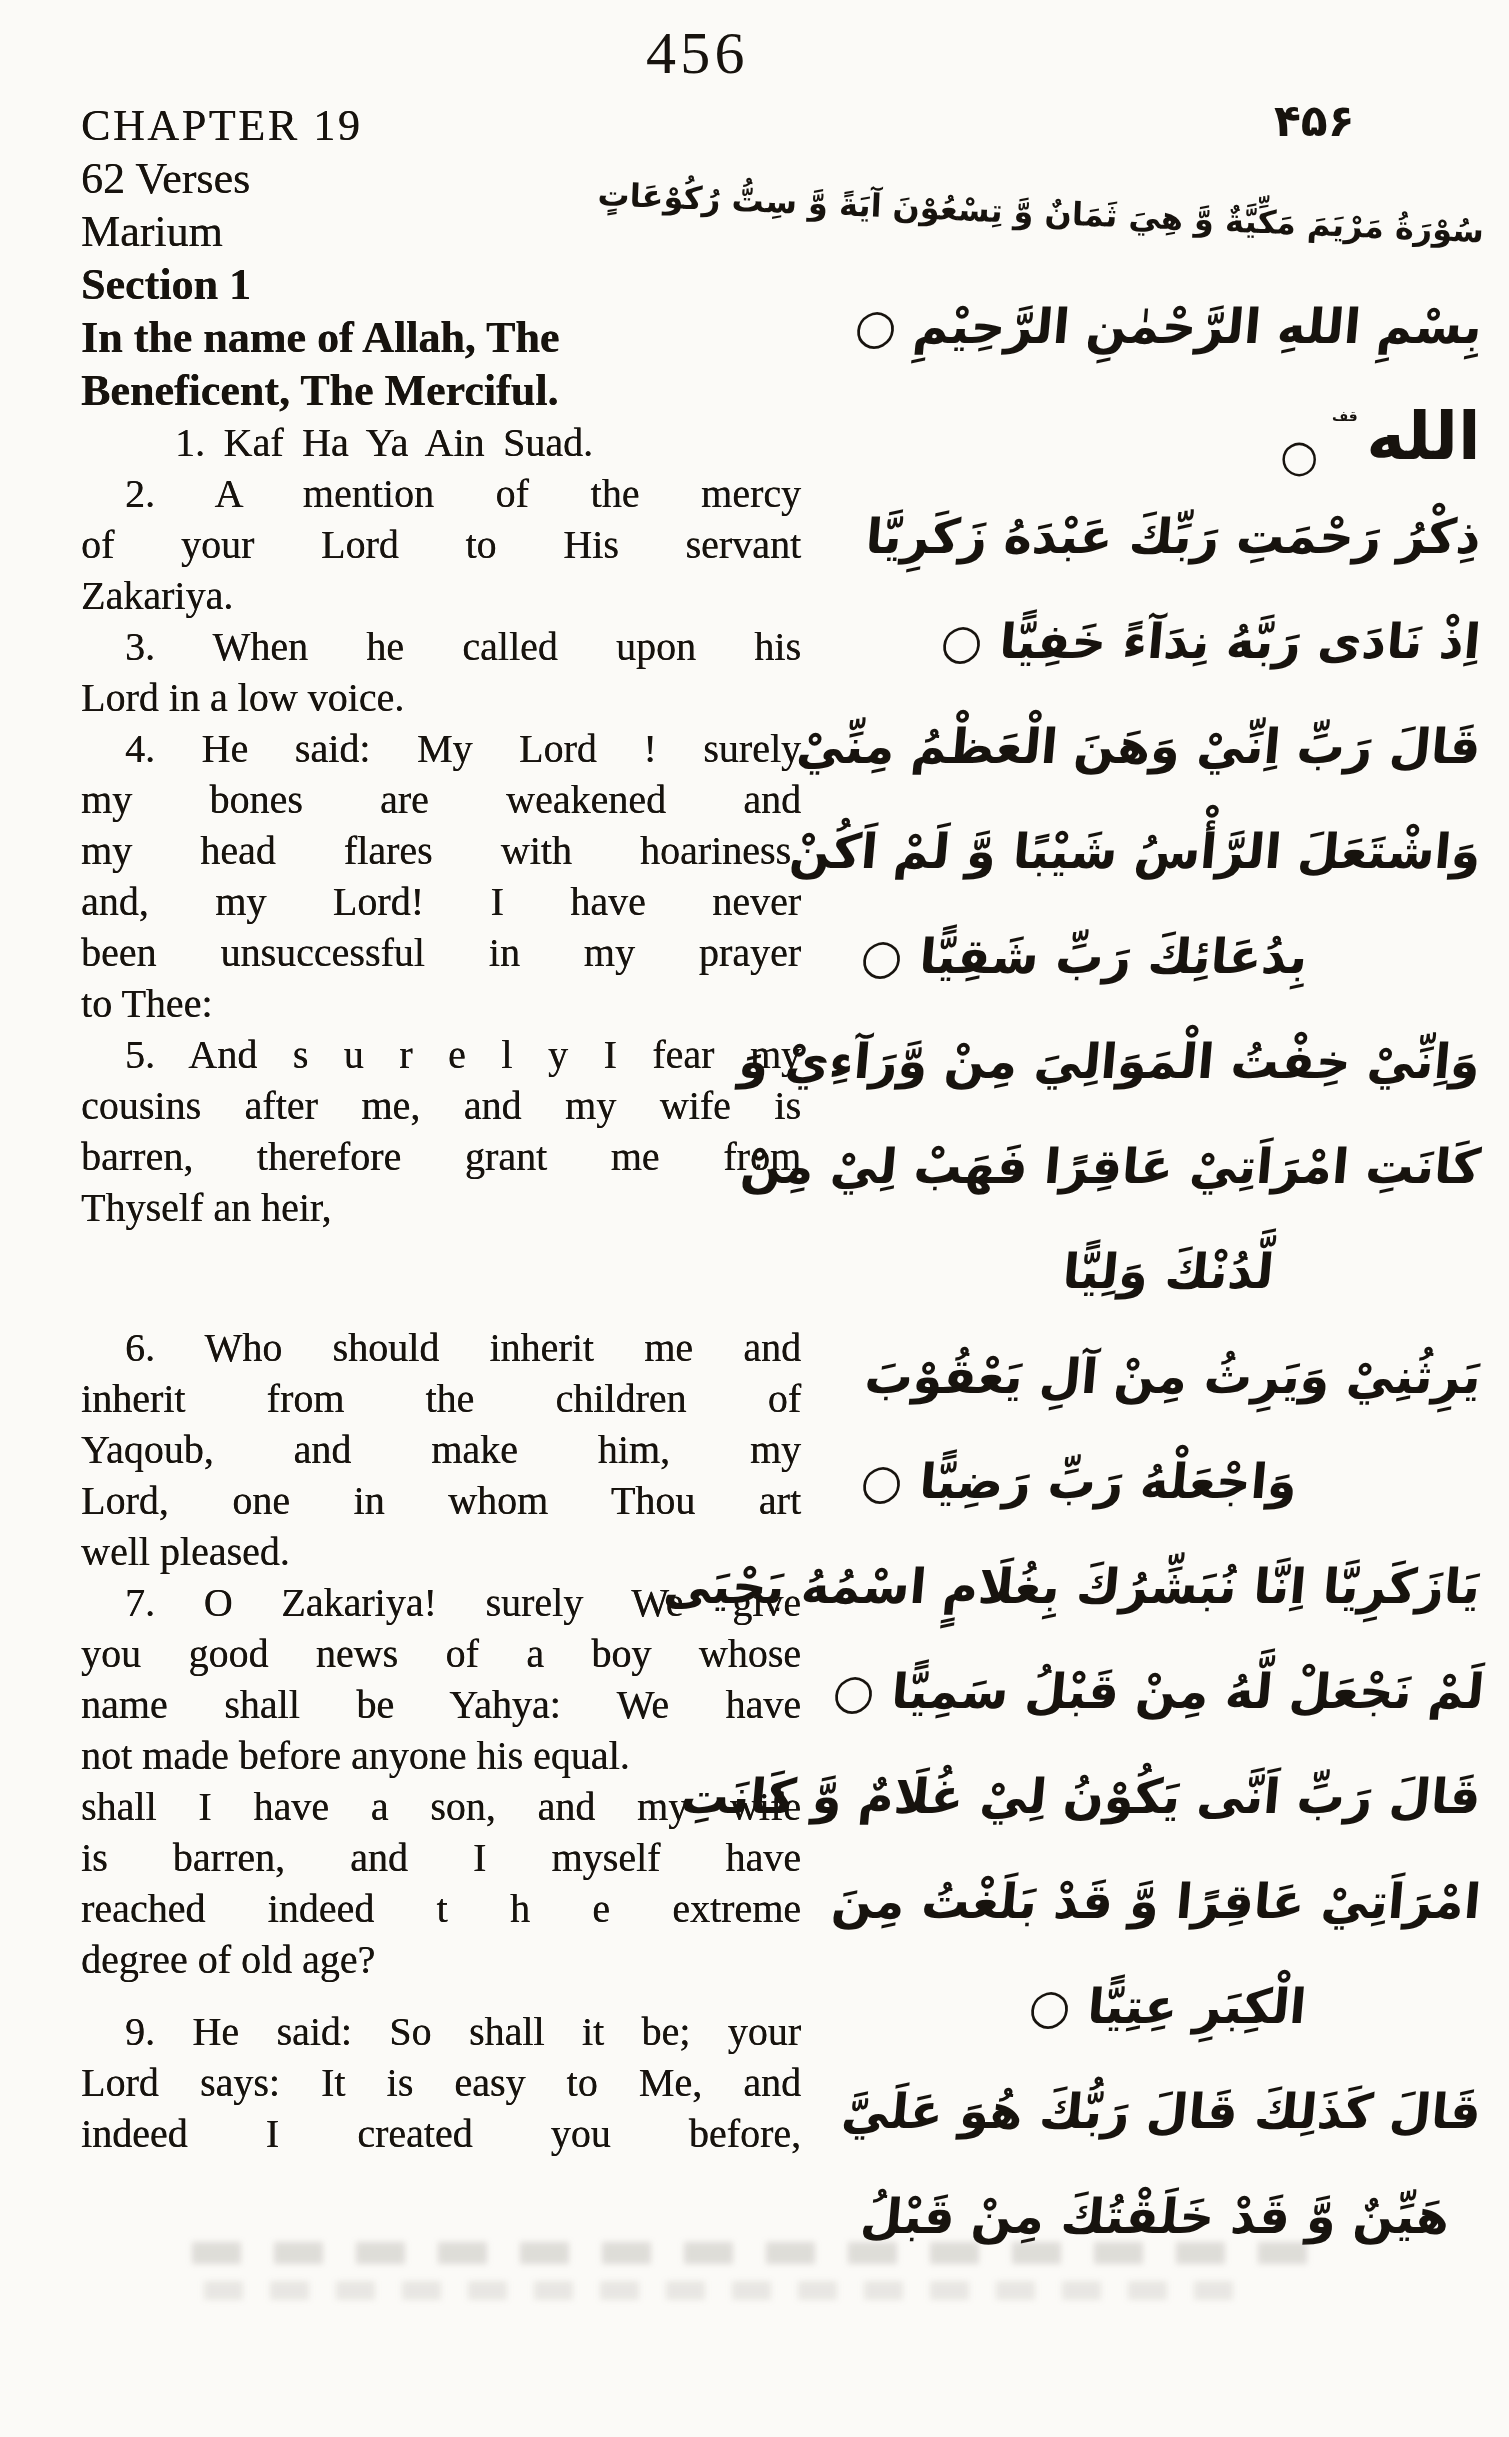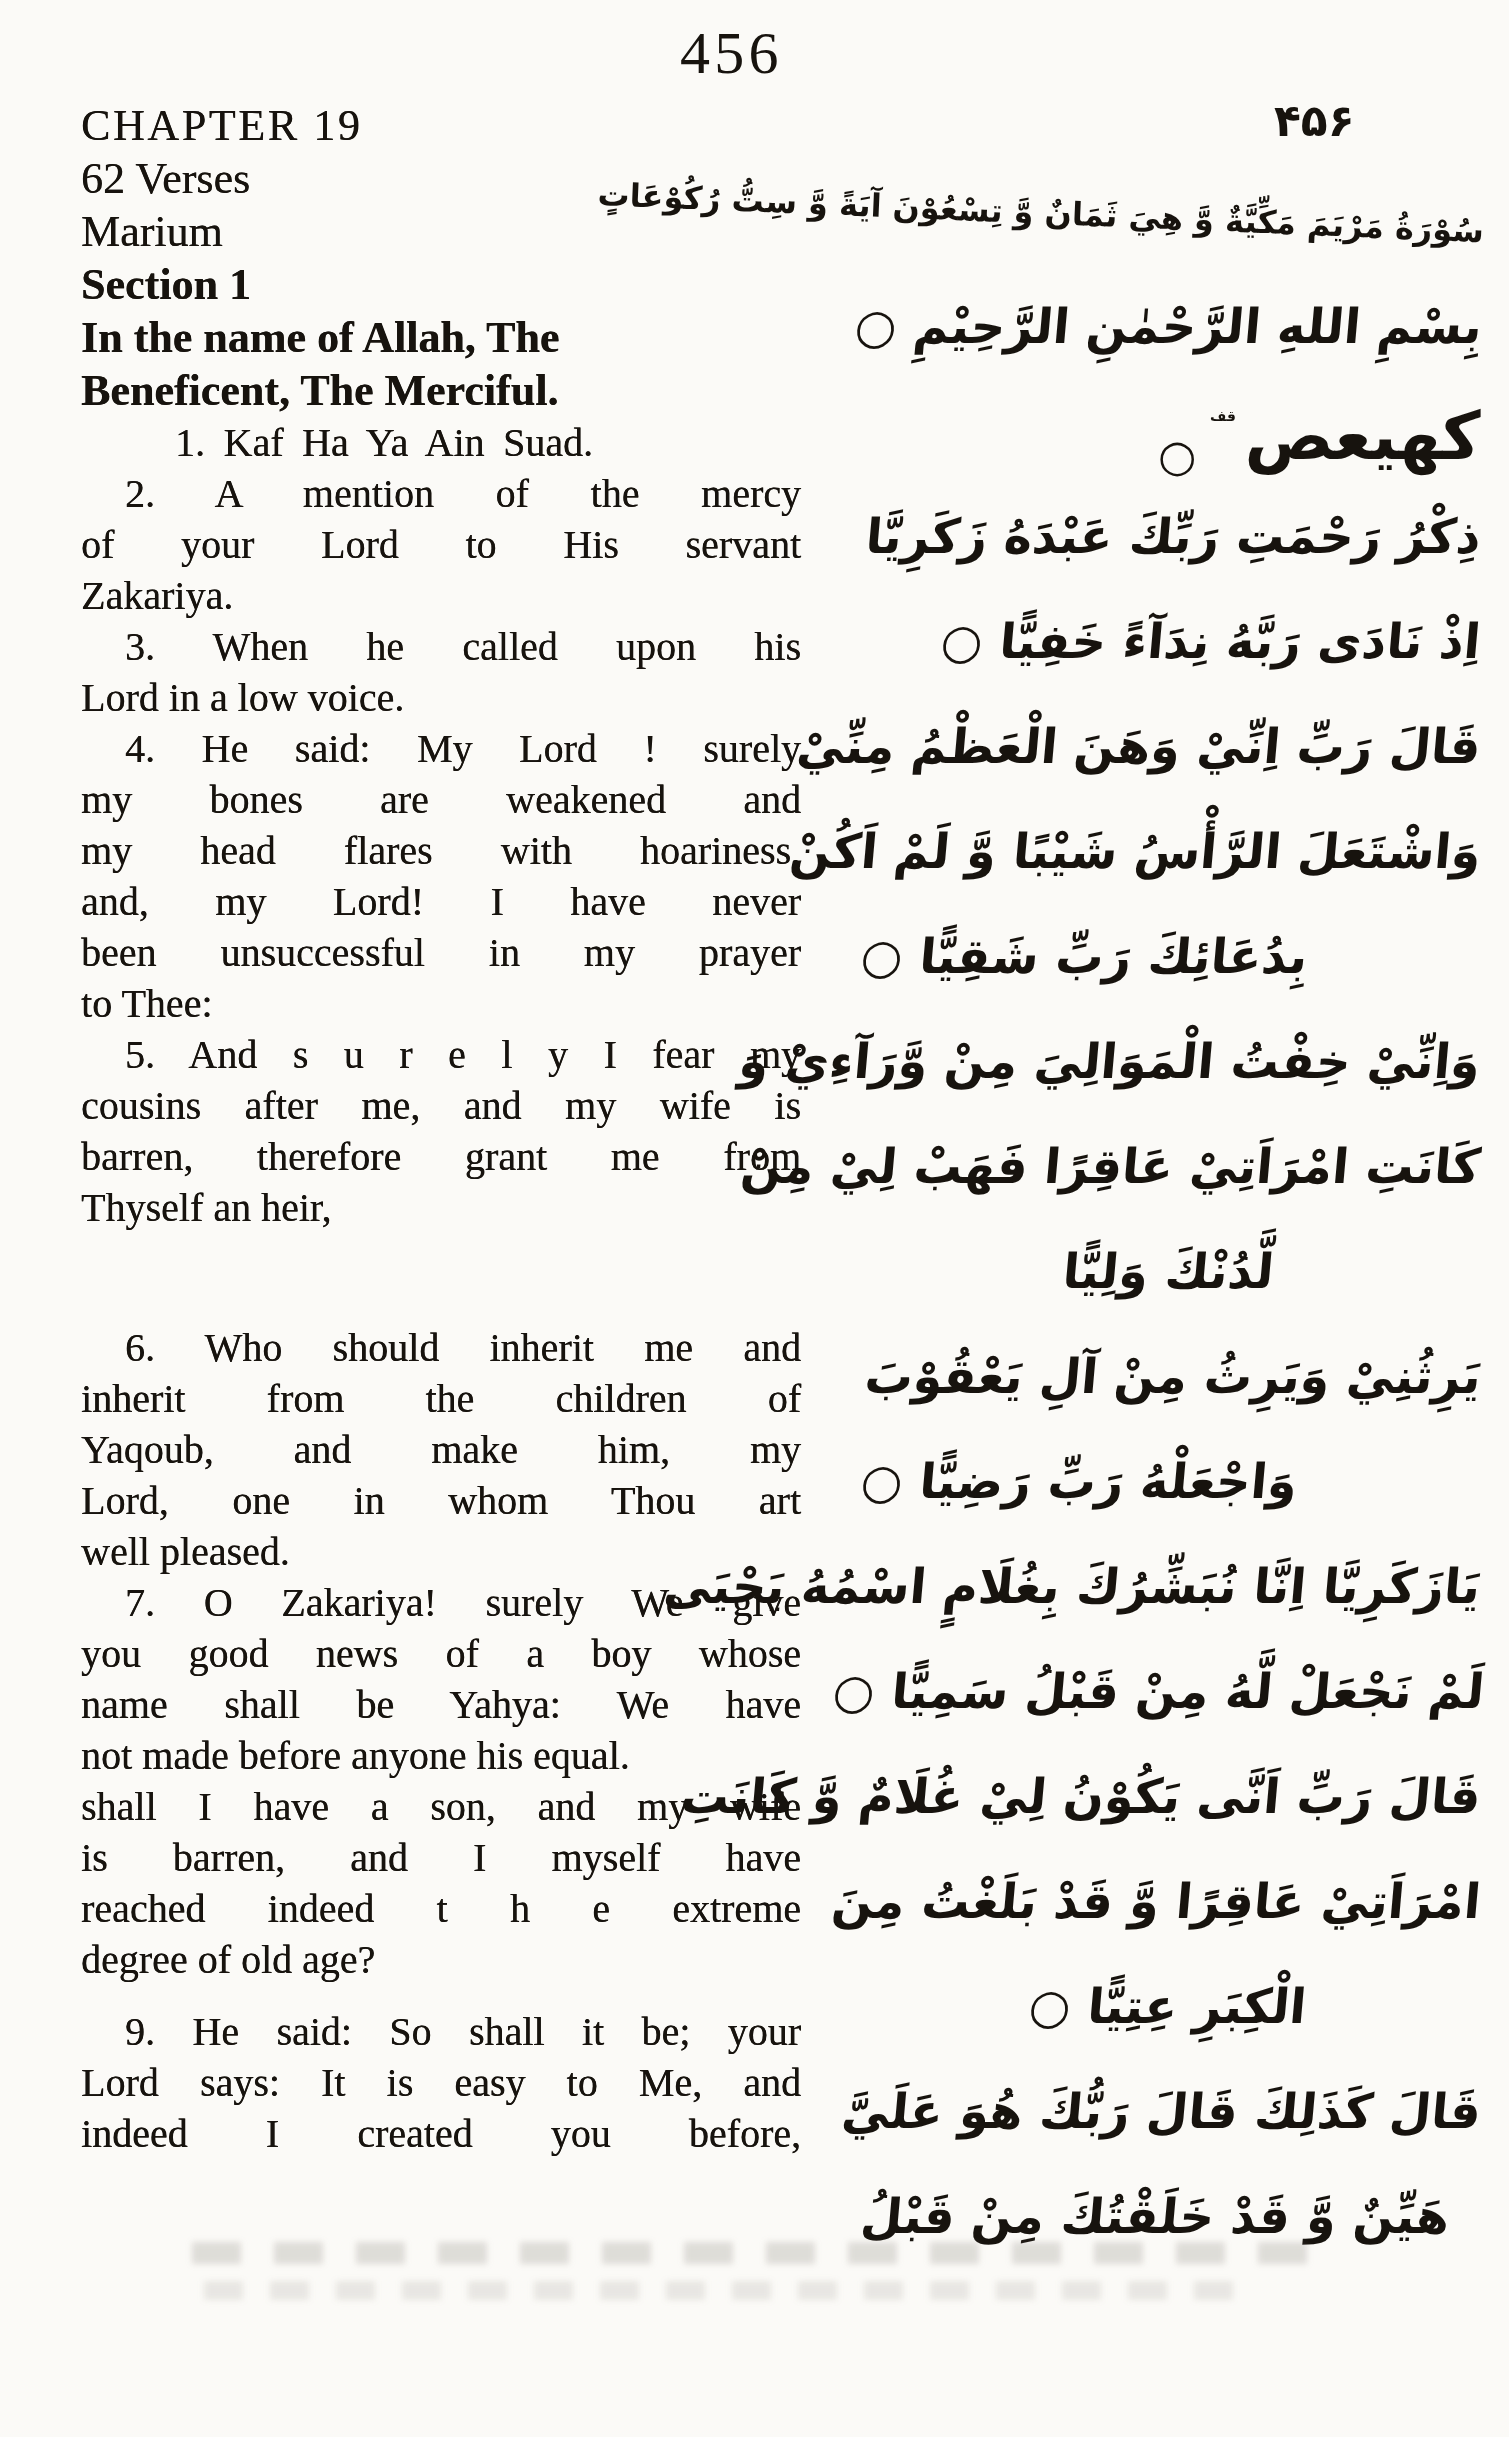--- a/index.html
+++ b/index.html
@@ -10,21 +10,20 @@
     background:#fbfaf7;
     color:#17130e;
     font-family:"Liberation Serif",serif;
     overflow:hidden;
   }
   
   .pgnum-en{
     position:absolute;top:19px;left:646px;
     font-size:60px;letter-spacing:4.3px;
     font-family:"Liberation Serif",serif;
-    margin-left:34px;
   }
   .pgnum-ar{
     position:absolute;top:95px;left:1274px;
     font-size:44px;font-weight:bold;
     font-family:"DejaVu Sans",sans-serif;
   }
   
   .col-en{
     position:absolute;left:81px;top:99px;width:720px;
   }
@@ -147,21 +146,21 @@
           <div class="ln j">Lord says: It is easy to Me, and</div>
           <div class="ln j">indeed I created you before,</div>
         </div>
       </div>
   </div>
 
   <div class="col-ar">
     <div class="ar-header">سُوْرَةُ مَرْيَمَ مَكِّيَّةٌ وَّ هِيَ ثَمَانٌ وَّ تِسْعُوْنَ آيَةً وَّ سِتُّ رُكُوْعَاتٍ</div>
     <div id="lines-ar">
         <div class="ar-line a-c"><span class="ar-t">بِسْمِ اللهِ الرَّحْمٰنِ الرَّحِيْمِ ○</span></div>
-        <div class="ar-line a-r big"><span class="ar-t">كهيعص</span><span class="pm">قف</span><span class="circ">○</span></div>
+        <div class="ar-line a-r big"><span class="ar-t">الله</span><span class="pm">قف</span><span class="circ">○</span></div>
         <div class="ar-line a-r"><span class="ar-t">ذِكْرُ رَحْمَتِ رَبِّكَ عَبْدَهُ زَكَرِيَّا</span></div>
         <div class="ar-line a-r"><span class="ar-t">اِذْ نَادَى رَبَّهُ نِدَآءً خَفِيًّا ○</span></div>
         <div class="ar-line a-r"><span class="ar-t">قَالَ رَبِّ اِنِّيْ وَهَنَ الْعَظْمُ مِنِّيْ</span></div>
         <div class="ar-line a-r"><span class="ar-t">وَاشْتَعَلَ الرَّأْسُ شَيْبًا وَّ لَمْ اَكُنْ</span></div>
         <div class="ar-line a-l"><span class="ar-t">بِدُعَائِكَ رَبِّ شَقِيًّا ○</span></div>
         <div class="ar-line a-r"><span class="ar-t">وَاِنِّيْ خِفْتُ الْمَوَالِيَ مِنْ وَّرَآءِيْ وَ</span></div>
         <div class="ar-line a-r"><span class="ar-t">كَانَتِ امْرَاَتِيْ عَاقِرًا فَهَبْ لِيْ مِنْ</span></div>
         <div class="ar-line a-c"><span class="ar-t">لَّدُنْكَ وَلِيًّا</span></div>
         <div class="ar-line a-r"><span class="ar-t">يَرِثُنِيْ وَيَرِثُ مِنْ آلِ يَعْقُوْبَ</span></div>
         <div class="ar-line a-l"><span class="ar-t">وَاجْعَلْهُ رَبِّ رَضِيًّا ○</span></div>

